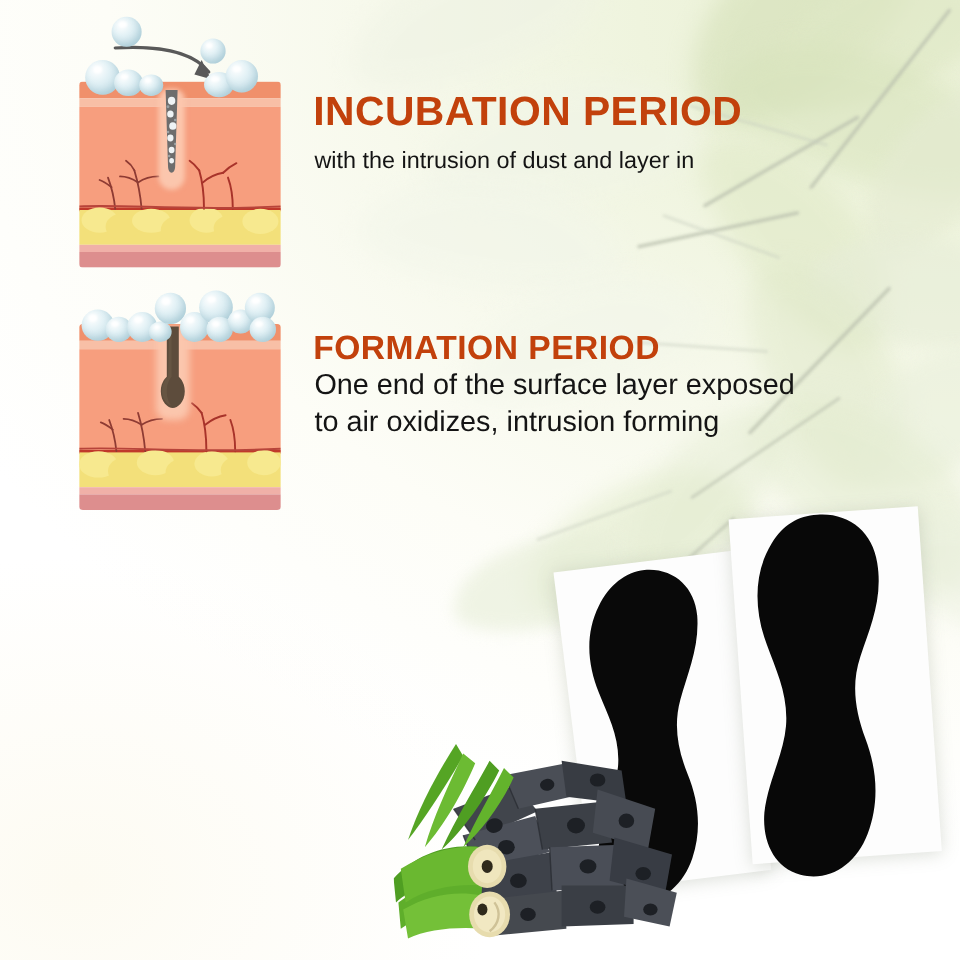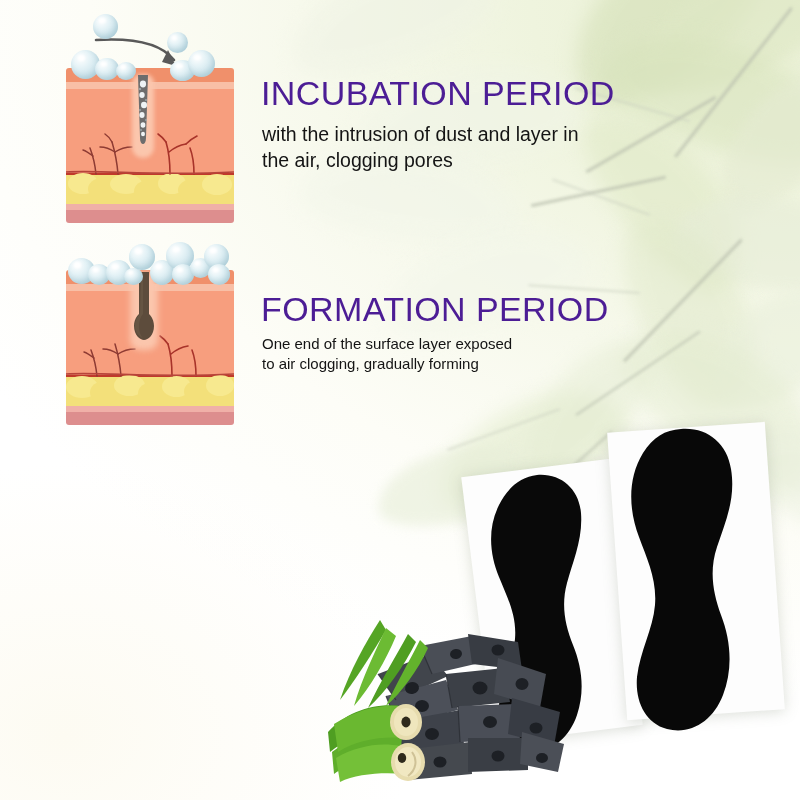--- a/index.html
+++ b/index.html
@@ -33,21 +33,21 @@
   .epi{position:absolute;left:0;right:0;}
   .fatblob{position:absolute;background:#f3e07a;border-radius:50%;}
   .fatblob.l{background:#f7e98f;}
   .bubble{position:absolute;border-radius:50%;
      background:radial-gradient(circle at 33% 28%, #ffffff 0%, #e4f2f6 34%, #c4dee7 78%, #b3d4e0 100%);
      box-shadow:inset -2px -3px 5px rgba(120,165,180,.28);}
   .bubble:after{content:"";position:absolute;left:24%;top:17%;width:26%;height:20%;
      border-radius:50%;background:rgba(255,255,255,.92);filter:blur(1px);}
 
   
-  .headline{position:absolute;color:#4c1d95;font-weight:normal;
+  .headline{position:absolute;color:#c2410c;font-weight:bold;
      letter-spacing:.4px;white-space:nowrap;line-height:1;}
   .body-text{position:absolute;color:#141414;line-height:1.31;}
   .body-text div{white-space:nowrap;}
 
   
   .backing{position:absolute;background:#fdfdfd;
      box-shadow:0 2px 14px rgba(140,150,130,.30);}
 </style>
 </head>
 <body>
@@ -224,28 +224,27 @@
     <div class="bubble" style="left:106px;top:26px;width:22px;height:21px;"></div>
     <div class="bubble" style="left:124px;top:20px;width:21px;height:20px;"></div>
     <div class="bubble" style="left:138px;top:6px;width:25px;height:25px;"></div>
     <div class="bubble" style="left:142px;top:26px;width:22px;height:21px;"></div>
   </div>
 
   <div class="headline" style="left:261px;top:76px;font-size:34px;">INCUBATION PERIOD</div>
 
   <div class="body-text" style="left:262px;top:122px;font-size:19.5px;">
     <div>with the intrusion of dust and layer in</div>
-    <div>the air, clogging pores</div>
-  </div>
-
-  <div class="headline" style="left:261px;top:276px;font-size:34px;margin-top:16px;">FORMATION PERIOD</div>
-
-  <div class="body-text" style="left:262px;top:334px;font-size:15px;">
+  </div>
+
+  <div class="headline" style="left:261px;top:276px;font-size:28px;">FORMATION PERIOD</div>
+
+  <div class="body-text" style="left:262px;top:305px;font-size:24px;">
     <div>One end of the surface layer exposed</div>
-    <div>to air clogging, gradually forming</div>
+    <div>to air oxidizes, intrusion forming</div>
   </div>
 
   <div style="position:absolute;left:455px;top:405px;width:345px;height:395px;">
 
     <div class="backing" style="left:22px;top:62px;width:150px;height:268px;transform:rotate(-7deg);"></div>
     <div class="backing" style="left:162px;top:22px;width:158px;height:288px;transform:rotate(-4deg);"></div>
 
     <svg width="190" height="310" viewBox="0 0 190 310" style="position:absolute;left:10px;top:62px;">
       <path d="M72 8 C 96 6, 114 22, 116 46
                C 118 72, 108 94, 102 116

